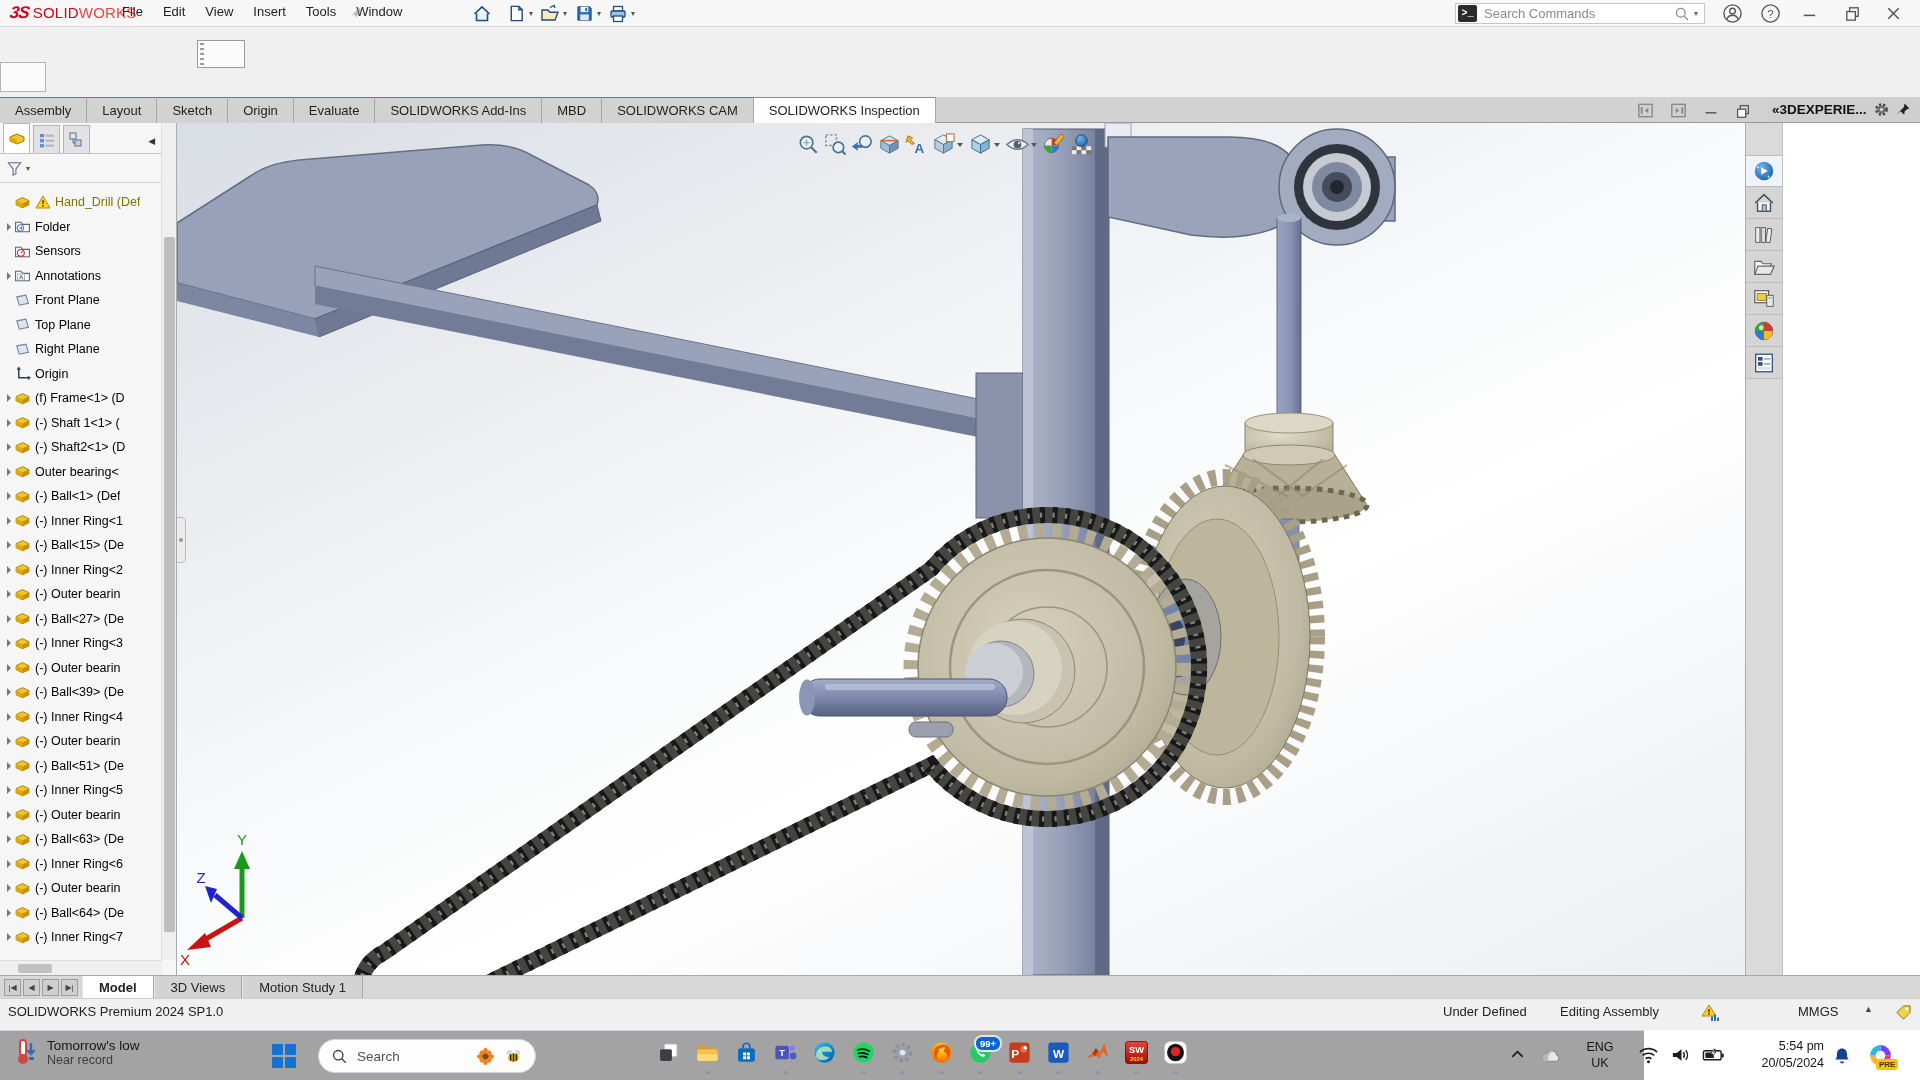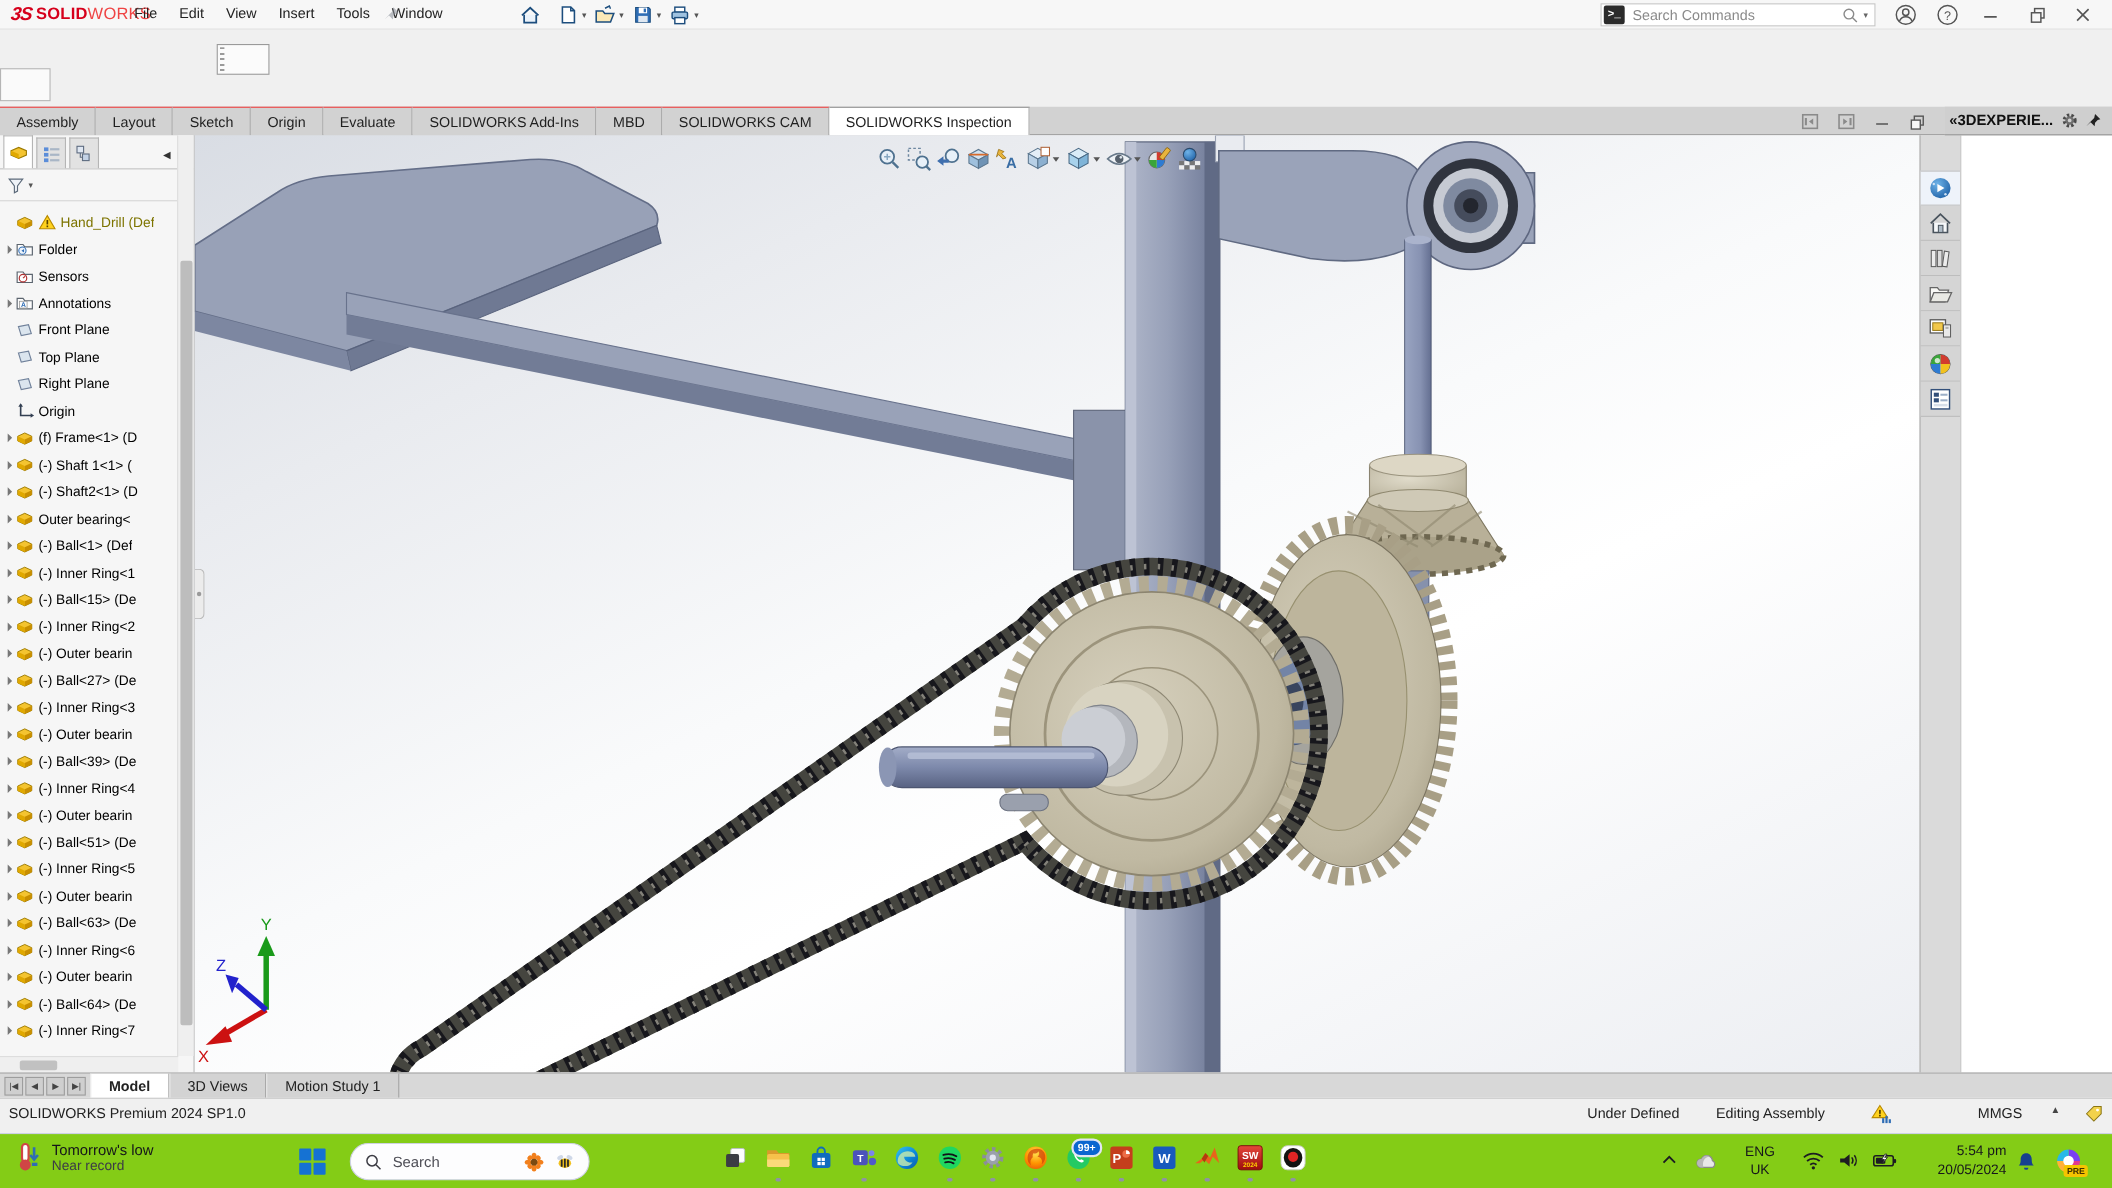--- a/index.html
+++ b/index.html
@@ -4,21 +4,21 @@
 <style>
   *{box-sizing:border-box;margin:0;padding:0}
   body{margin:0;background:#111;font-family:"Liberation Sans",sans-serif}
   .app{position:relative;width:1920px;height:1080px;overflow:hidden;background:#fff;font-family:"Liberation Sans",sans-serif}
   .a{position:absolute}
 
   
   .titlebar{position:absolute;left:0;top:0;width:1920px;height:27px;background:#f7f7f7;border-bottom:1px solid #dcdcdc}
   .logo{position:absolute;left:10px;top:3px;display:flex;align-items:center;gap:4px}
   .logo .mark{font-style:italic;font-weight:bold;font-size:17px;color:#d6001c;letter-spacing:-1px;transform:skewX(-8deg)}
-  .logo .t1{font-weight:bold;font-size:15px;color:#d6001c;letter-spacing:.2px}
+  .logo .t1{font-weight:normal;font-size:15px;color:#d6001c;letter-spacing:.2px}
   .logo .t2{font-weight:normal;font-size:15px;color:#ef4444;letter-spacing:.2px}
   .menus{position:absolute;left:112px;top:0;height:23px;display:flex;align-items:center}
   .menu{padding:0 10px;font-size:13px;color:#222;cursor:default}
   .tb-icons{position:absolute;left:470px;top:2px;display:flex;align-items:center;z-index:3}
   .tb-icons .tbi{width:24px;height:23px;display:flex;align-items:center;justify-content:center}
   .tb-icons .caret{font-size:8px;color:#555;margin:0 5px 0 1px}
   .pin-dim{position:absolute;left:348px;top:5px;opacity:.55}
   .recbar{position:absolute;left:640px;top:0;width:618px;height:27px;background:#20262f;z-index:1;
     clip-path:polygon(14px 0,100% 0,calc(100% - 14px) 100%,0 100%);display:flex;align-items:center;color:#e8eaee}
   .recbar .sp{flex:0 0 auto}
@@ -87,21 +87,21 @@
   .doctabs{position:absolute;left:0;top:975px;width:1920px;height:23px;background:#d8d8d8;border-top:1px solid #a8a8a8;display:flex;align-items:stretch}
   .navbtns{display:flex;align-items:center;padding:0 4px;gap:2px}
   .navbtn{width:17px;height:17px;background:#cfcfcf;border:1px solid #9d9d9d;font-size:8px;color:#444;display:flex;align-items:center;justify-content:center}
   .dtab{padding:0 16px;display:flex;align-items:center;font-size:13px;color:#222;background:#d3d3d3;border-right:1px solid #a5a5a5;border-left:1px solid #e8e8e8;cursor:default}
   .dtab.active{background:#fff;font-weight:bold}
   .statusbar{position:absolute;left:0;top:998px;width:1920px;height:32px;background:#f0f0f0;border-top:1px solid #cdcdcd;font-size:13px;color:#222}
   .statusbar .sleft{position:absolute;left:8px;top:5px}
   .st-item{position:absolute;top:5px;white-space:nowrap}
 
   
-  .taskbar{position:absolute;left:0;top:1030px;width:1920px;height:50px;background:#84cc16;border-top:1px solid #cdd1e4}
+  .taskbar{position:absolute;left:0;top:1030px;width:1644px;height:50px;background:#a3a3a3;border-top:1px solid #cdd1e4}
   .weather{position:absolute;left:14px;top:6px;display:flex;gap:9px;align-items:center}
   .weather .l1{font-size:13.5px;color:#14141a}
   .weather .l2{font-size:12.5px;color:#3c3c46}
   .startbtn{position:absolute;left:272px;top:13px;width:24px;height:24px}
   .startbtn i{position:absolute;width:11px;height:11px;background:#1572d3;border-radius:1px}
   .searchpill{position:absolute;left:318px;top:8px;width:218px;height:34px;background:#fdfdfe;border:1px solid #ced2e3;border-radius:17px;display:flex;align-items:center;padding:0 12px;gap:9px}
   .searchpill .ph{font-size:13.5px;color:#4f4f57;flex:1}
   .apps{position:absolute;left:655px;top:6px;display:flex;gap:12px}
   .tbapp{position:relative;width:27px;height:38px;display:flex;justify-content:center}
   .tbapp svg{margin-top:2px}

